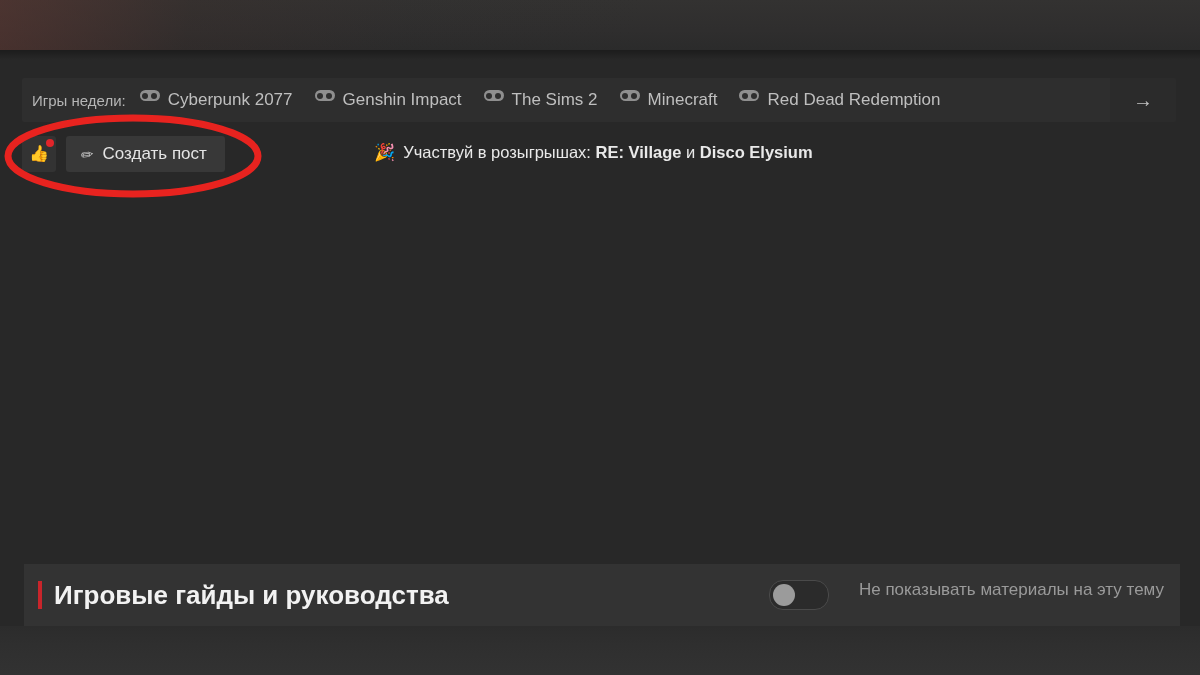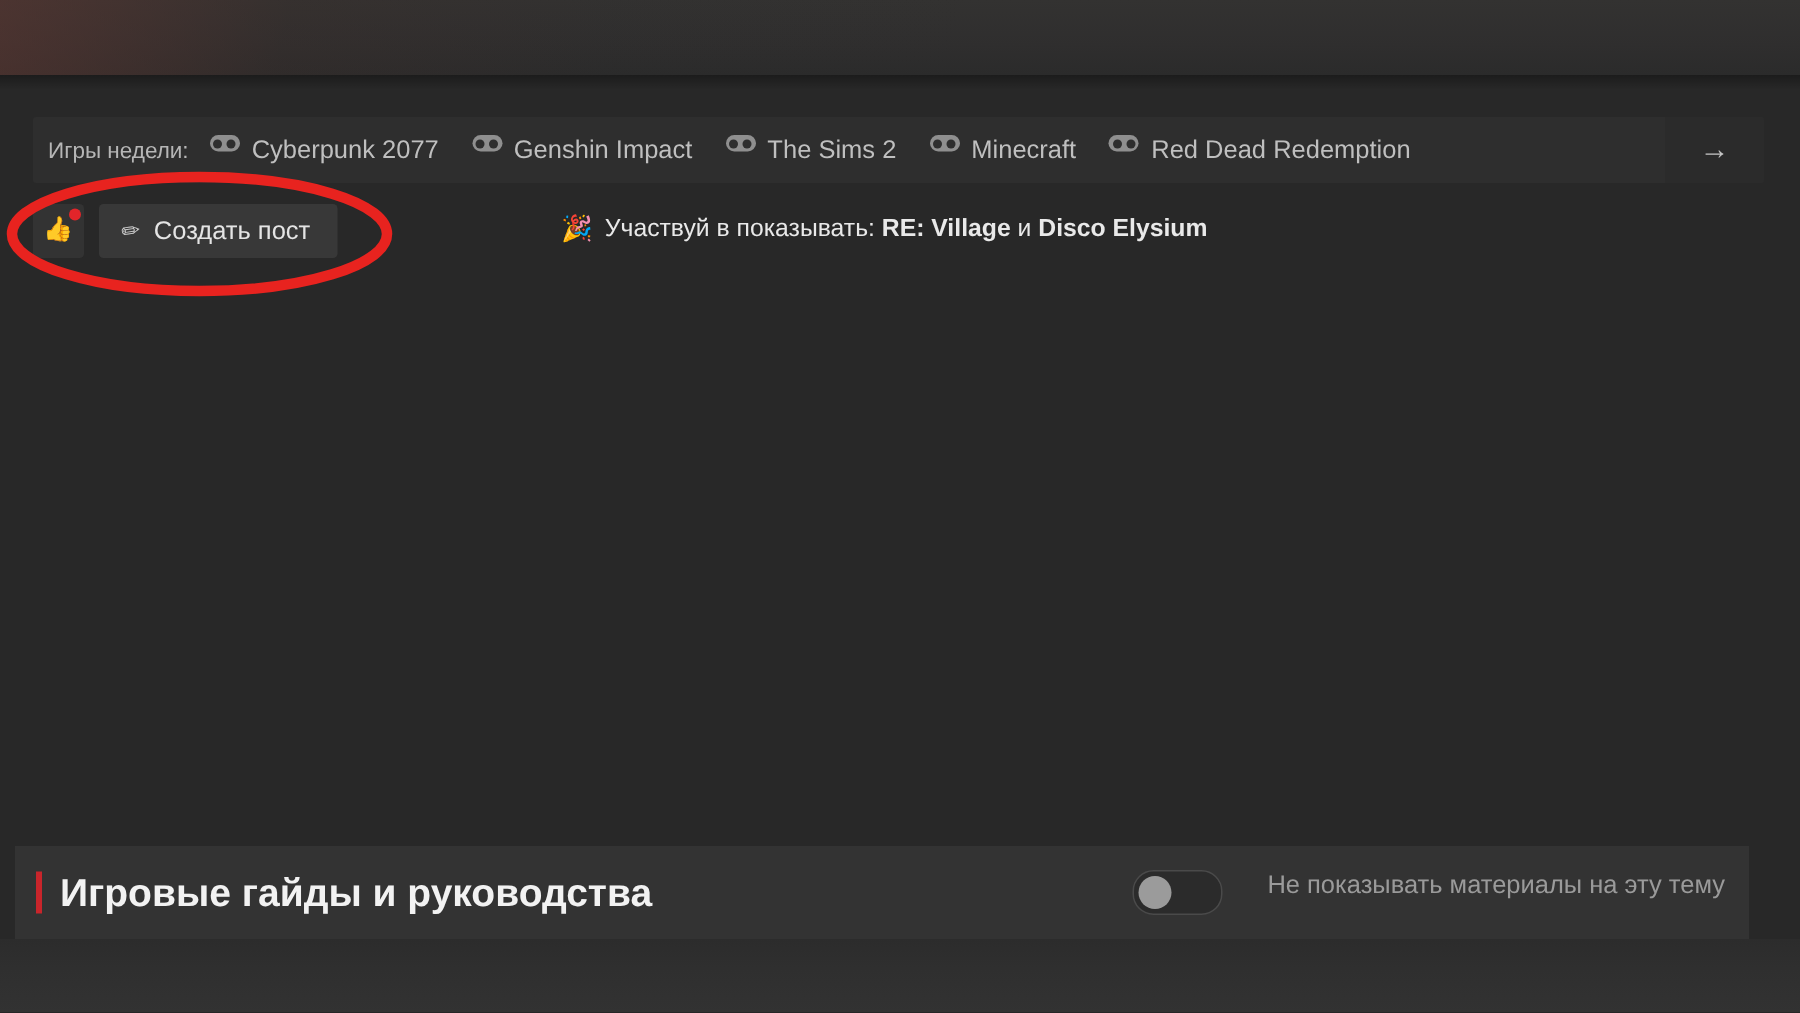--- a/index.html
+++ b/index.html
@@ -181,21 +181,21 @@
   .giveaway .gtext {
     color: #e9e9e9;
     font-size: 16.5px;
     white-space: nowrap;
   }
   .giveaway .gtext b { font-weight: bold; }
 
   
   .section-header {
     position: absolute;
-    left: 10px; top: 564px;
+    left: 24px; top: 564px;
     width: 1156px; height: 62px;
     background: #333333;
     display: flex;
     align-items: center;
     padding: 0 0 0 14px;
     box-sizing: border-box;
   }
   .sec-accent {
     width: 4px; height: 28px;
     background: #c9252b;
@@ -323,21 +323,21 @@
       <span class="dot"></span>
     </div>
     <div class="create-btn">
       <span class="pencil">✏</span>
       <span class="clabel">Создать пост</span>
     </div>
   </div>
 
   <div class="giveaway">
     <span class="emoji">🎉</span>
-    <span class="gtext"><span>Участвуй в показывать: </span><b>RE: Village</b><span> и </span><b>Disco Elysium</b></span>
+    <span class="gtext"><span>Участвуй в розыгрышах: </span><b>RE: Village</b><span> и </span><b>Disco Elysium</b></span>
   </div>
 
   <div class="section-header">
     <span class="sec-accent"></span>
     <span class="sec-title">Игровые гайды и руководства</span>
     <span class="sec-right">
       <span class="toggle">
         <span class="knob"></span>
       </span>
       <span class="toggle-label">Не показывать материалы на эту тему</span>

